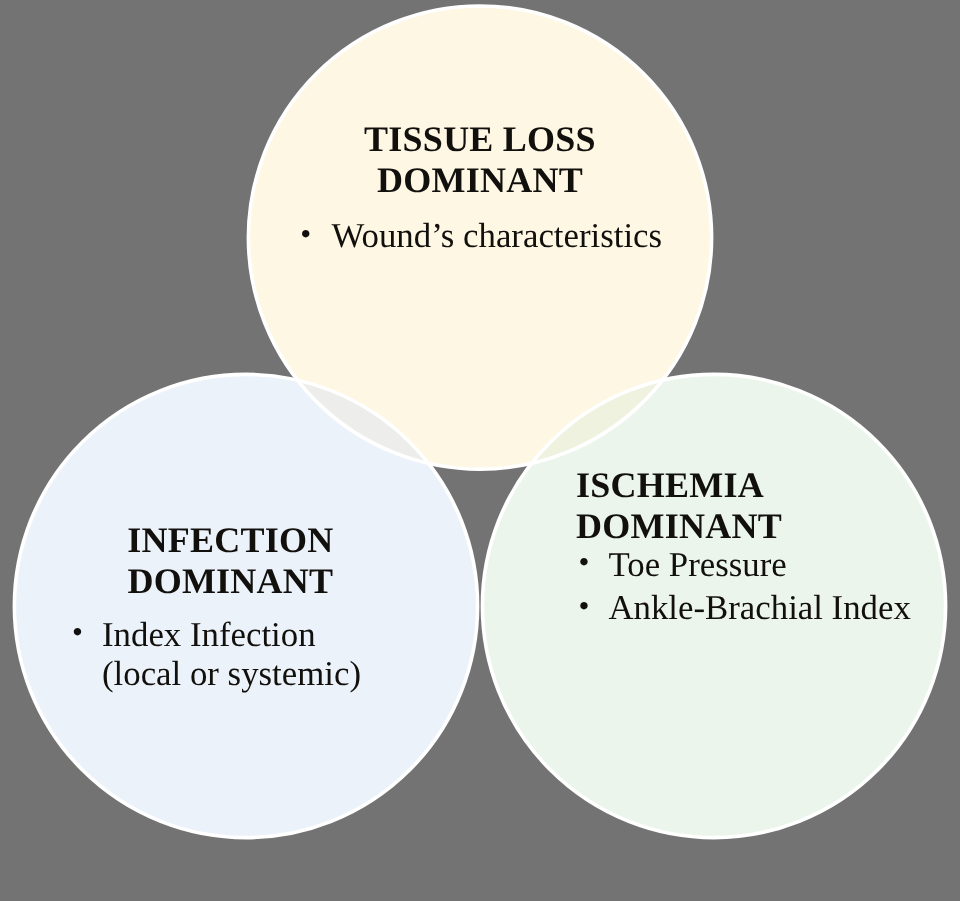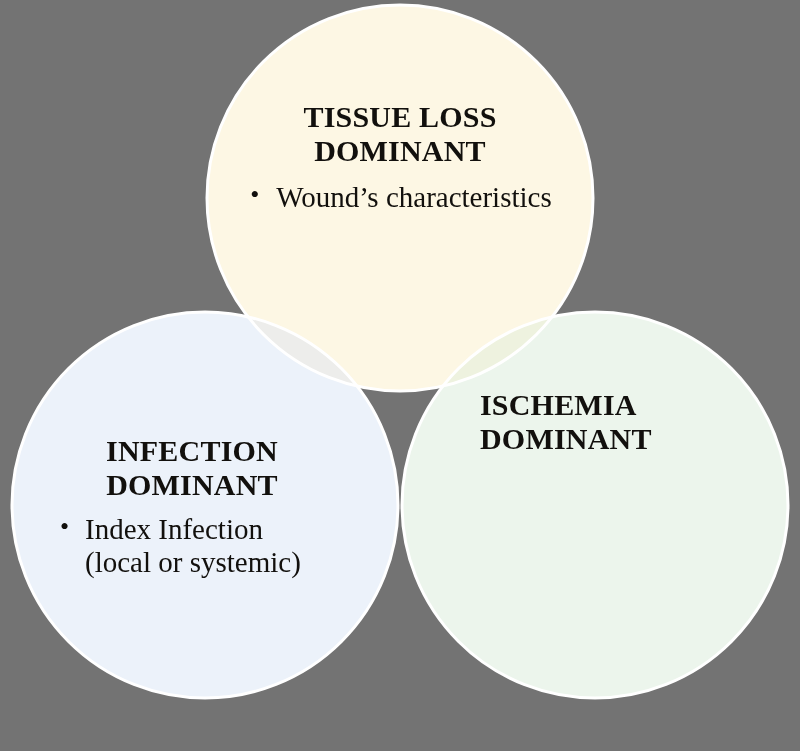--- a/index.html
+++ b/index.html
@@ -164,16 +164,18 @@
       <li>Index Infection (local or systemic)</li>
     </ul>
   </div>
 
   <div class="lobe-text" id="ischemia-text">
     <div class="lobe-heading">
       <span>ISCHEMIA</span><br>
       <span>DOMINANT</span>
     </div>
     <ul class="lobe-list">
+      <li>Toe Pressure</li>
+      <li>Ankle-Brachial Index</li>
     </ul>
   </div>
 
 </div>
 
 </body></html>

